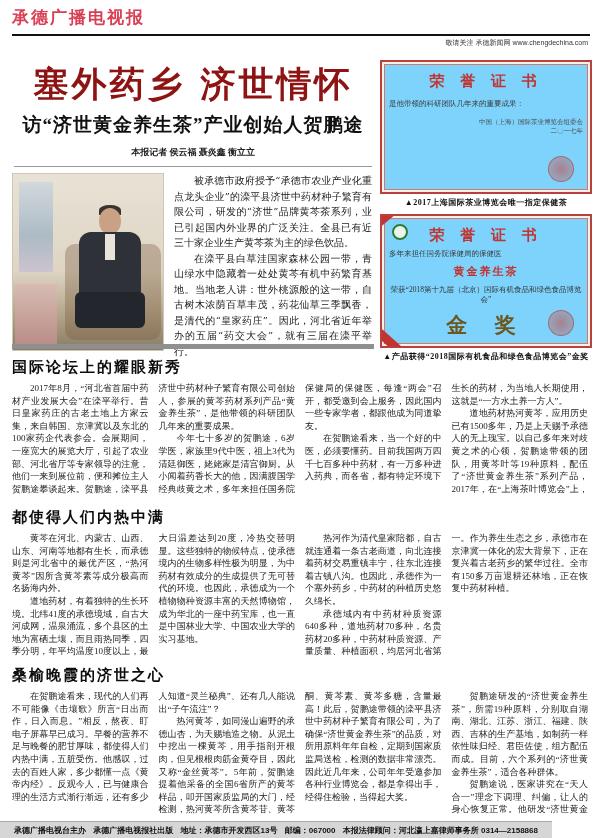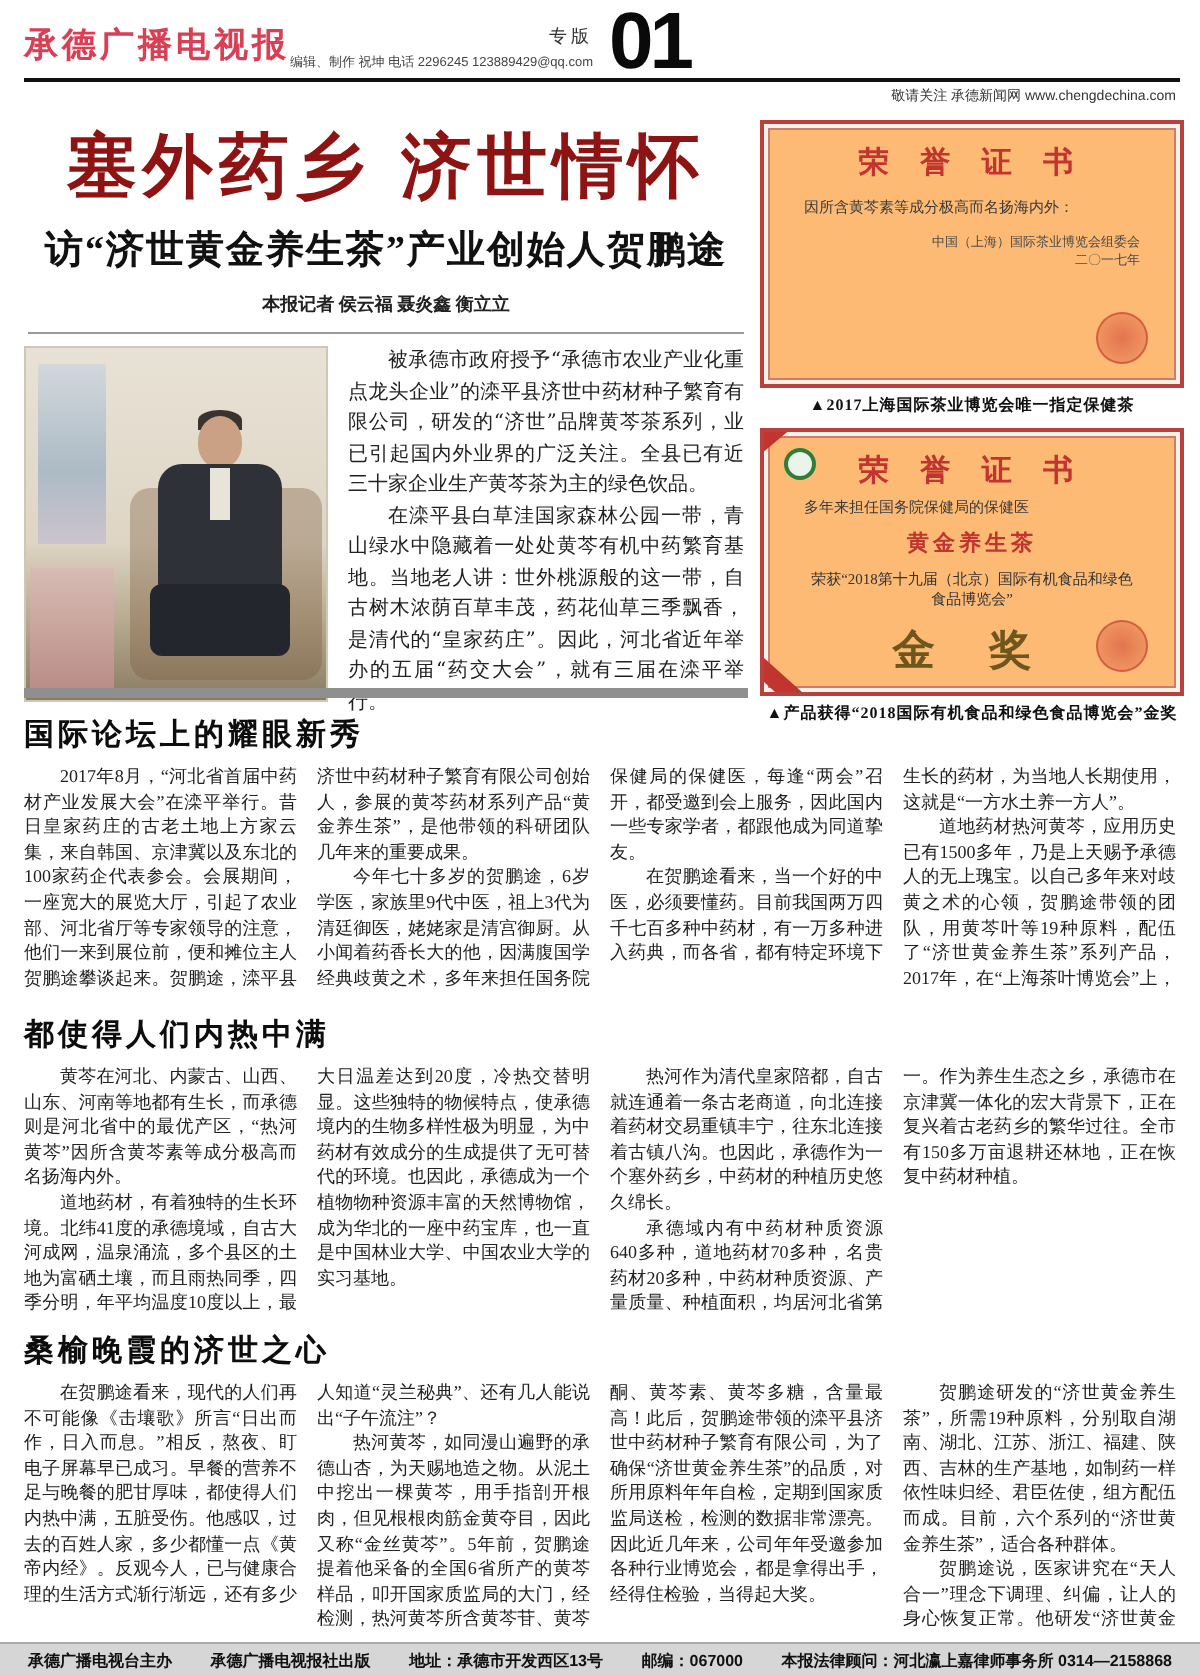--- a/index.html
+++ b/index.html
@@ -56,21 +56,21 @@
   .chair { position:absolute; left:52px; top:70px; width:96px; height:96px;
     border-radius:10px; background:rgba(120,90,60,.35); z-index:-0; }
   
   .intro { font-size:10px; line-height:15.5px; color:#222; text-align:justify;
     font-family:"DejaVu Serif","Liberation Serif",serif; padding-right:2px; }
   .intro p { text-indent:2em; }
   .lead-endbar { position:absolute; left:12px; top:288px; width:362px; height:5px;
     background:#8f8f8f; }
   
   .certs { position:absolute; right:8px; top:4px; width:212px; }
-  .cert { position:relative; background:#fdba74; border:2px solid #b8413e; padding:8px 20px;
+  .cert { position:relative; background:#7dd3fc; border:2px solid #b8413e; padding:8px 7px;
     box-shadow:inset 0 0 0 2px #f7f2e7, inset 0 0 0 3px #cf7a6d; height:134px; overflow:hidden; }
   .cert-title { text-align:center; color:#c23430; font-size:15px; font-weight:bold;
     letter-spacing:6px; margin-top:2px; }
   .cert-body { font-size:7.5px; line-height:11px; color:#3a3a3a; margin-top:7px; }
   .cert-body .indent { text-indent:2em; }
   .cert-sig { font-size:6.5px; color:#4a4a4a; text-align:right; margin-top:8px; line-height:9px; }
   .seal { position:absolute; right:16px; bottom:10px; width:26px; height:26px;
     border-radius:50%; background:radial-gradient(circle,rgba(205,60,50,.55),rgba(205,60,50,.2));
     border:1px solid rgba(190,50,40,.55); }
   .cert-caption { font-size:8px; font-weight:bold; color:#111; text-align:center;
@@ -92,40 +92,33 @@
   .section { padding:0 12px; }
   .sec-head { font-size:15px; font-weight:bold; color:#0d0d0d; letter-spacing:2px;
     margin:6px 0 5px 0; font-family:"DejaVu Serif","Liberation Serif",serif; }
   .sec-cols { column-count:4; column-gap:10px; column-fill:auto; overflow:hidden;
     font-size:9px; line-height:12.6px; text-align:justify; color:#222; }
   .sec-cols p { text-indent:2em; }
   .s1 .sec-cols { height:120px; }
   .s2 .sec-cols { height:128px; }
   .s3 .sec-cols { height:138px; }
   
-  .footer { position:absolute; left:0; bottom:0; width:600px; height:17px;
+  .footer { position:absolute; left:0; bottom:0; width:552px; height:17px;
     background:#d6d6d6; border-top:1px solid #aaa; display:flex; align-items:center;
     justify-content:space-between; padding:0 14px; font-size:8px; font-weight:bold; color:#111;
     font-family:"Liberation Sans","DejaVu Sans",sans-serif; }
 </style>
 </head>
 <body>
 
 <div class="page">
 
   <div class="masthead">
     <div class="masthead-row">
       <div class="paper-name">承德广播电视报</div>
-      <div class="mast-right">
-        <div class="mast-meta">
-          <div class="edition">专版</div>
-          <div class="contact">编辑、制作 祝坤 电话 2296245 123889429@qq.com</div>
-        </div>
-        <div class="page-num">01</div>
-      </div>
     </div>
     <div class="follow">敬请关注 承德新闻网 www.chengdechina.com</div>
   </div>
 
   <div class="lead">
     <div class="lead-left">
       <div class="headline">塞外药乡 济世情怀</div>
       <div class="subhead">访“济世黄金养生茶”产业创始人贺鹏途</div>
       <div class="byline">本报记者 侯云福 聂炎鑫 衡立立</div>
       <div class="lead-rule"></div>
@@ -145,21 +138,21 @@
           <p>在滦平县白草洼国家森林公园一带，青山绿水中隐藏着一处处黄芩有机中药繁育基地。当地老人讲：世外桃源般的这一带，自古树木浓荫百草丰茂，药花仙草三季飘香，是清代的“皇家药庄”。因此，河北省近年举办的五届“药交大会”，就有三届在滦平举行。</p>
         </div>
       </div>
     </div>
     <div class="lead-endbar"></div>
 
     <div class="certs">
       <div class="cert">
         <div class="cert-title">荣 誉 证 书</div>
         <div class="cert-body">
-          <div>因所含黄芩素等成分极高而名扬海内外：</div>
+          <div>是他带领的科研团队几年来的重要成果：</div>
         </div>
         <div class="cert-sig">
           <div>中国（上海）国际茶业博览会组委会</div>
           <div>二〇一七年</div>
         </div>
         <div class="seal"></div>
       </div>
       <div class="cert-caption">▲2017上海国际茶业博览会唯一指定保健茶</div>
 
       <div class="cert cert2">

